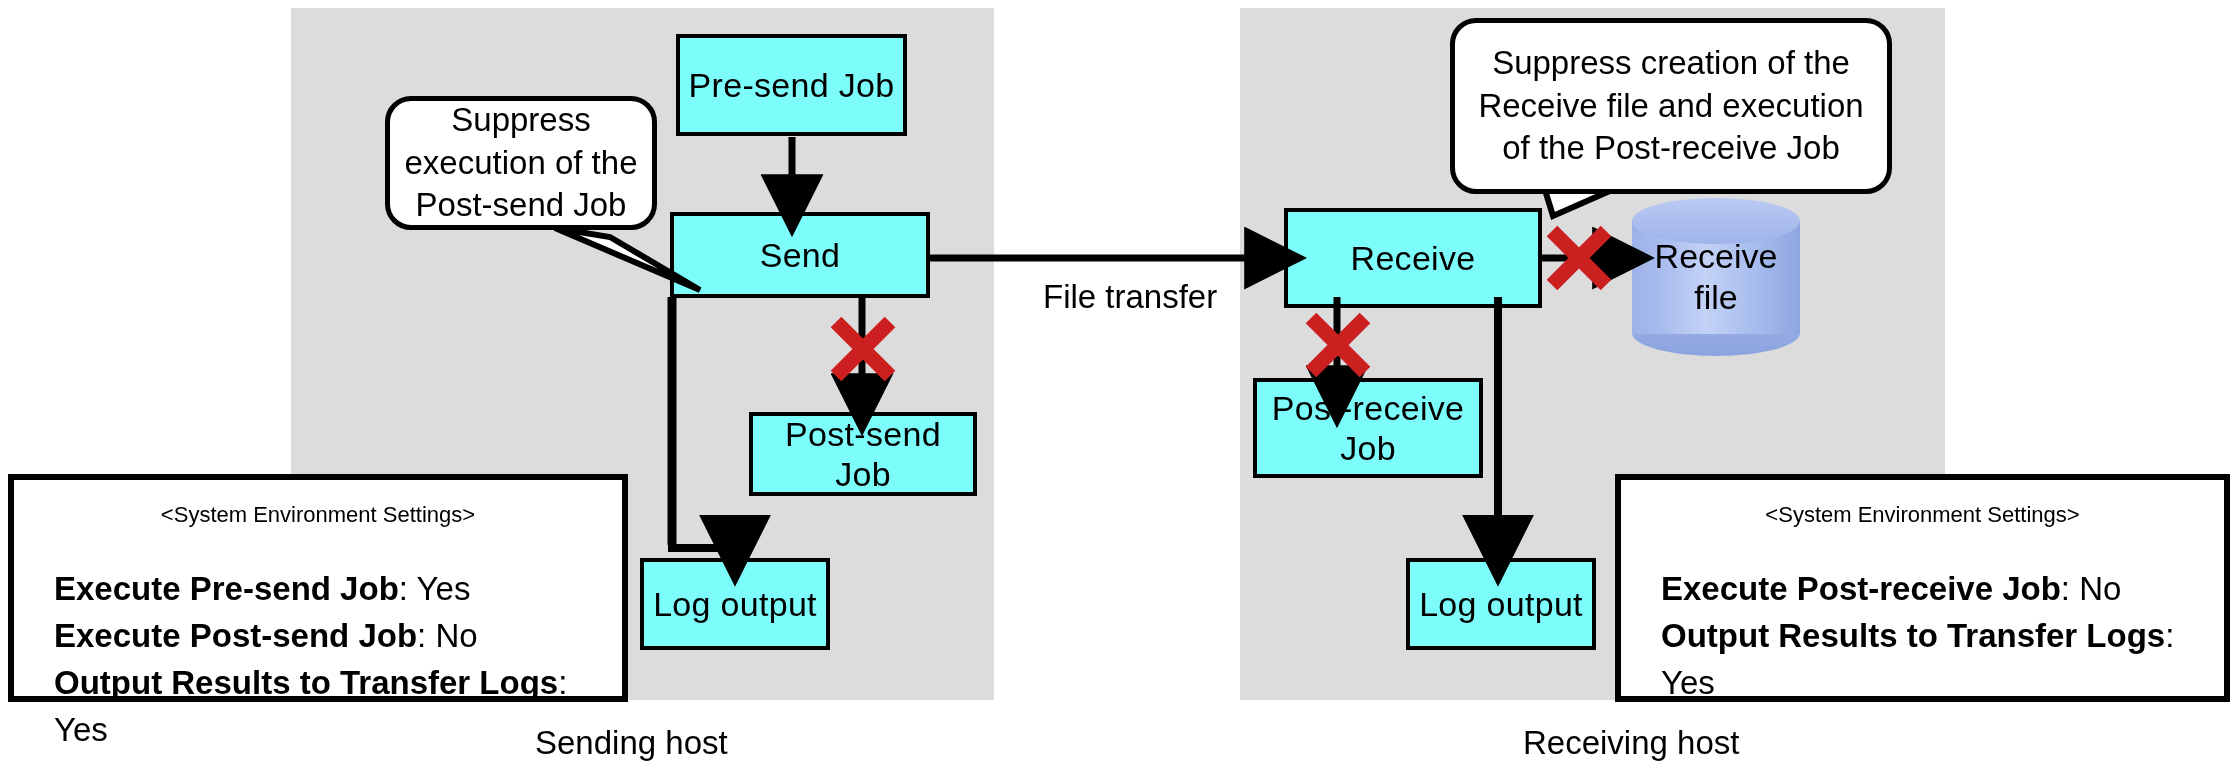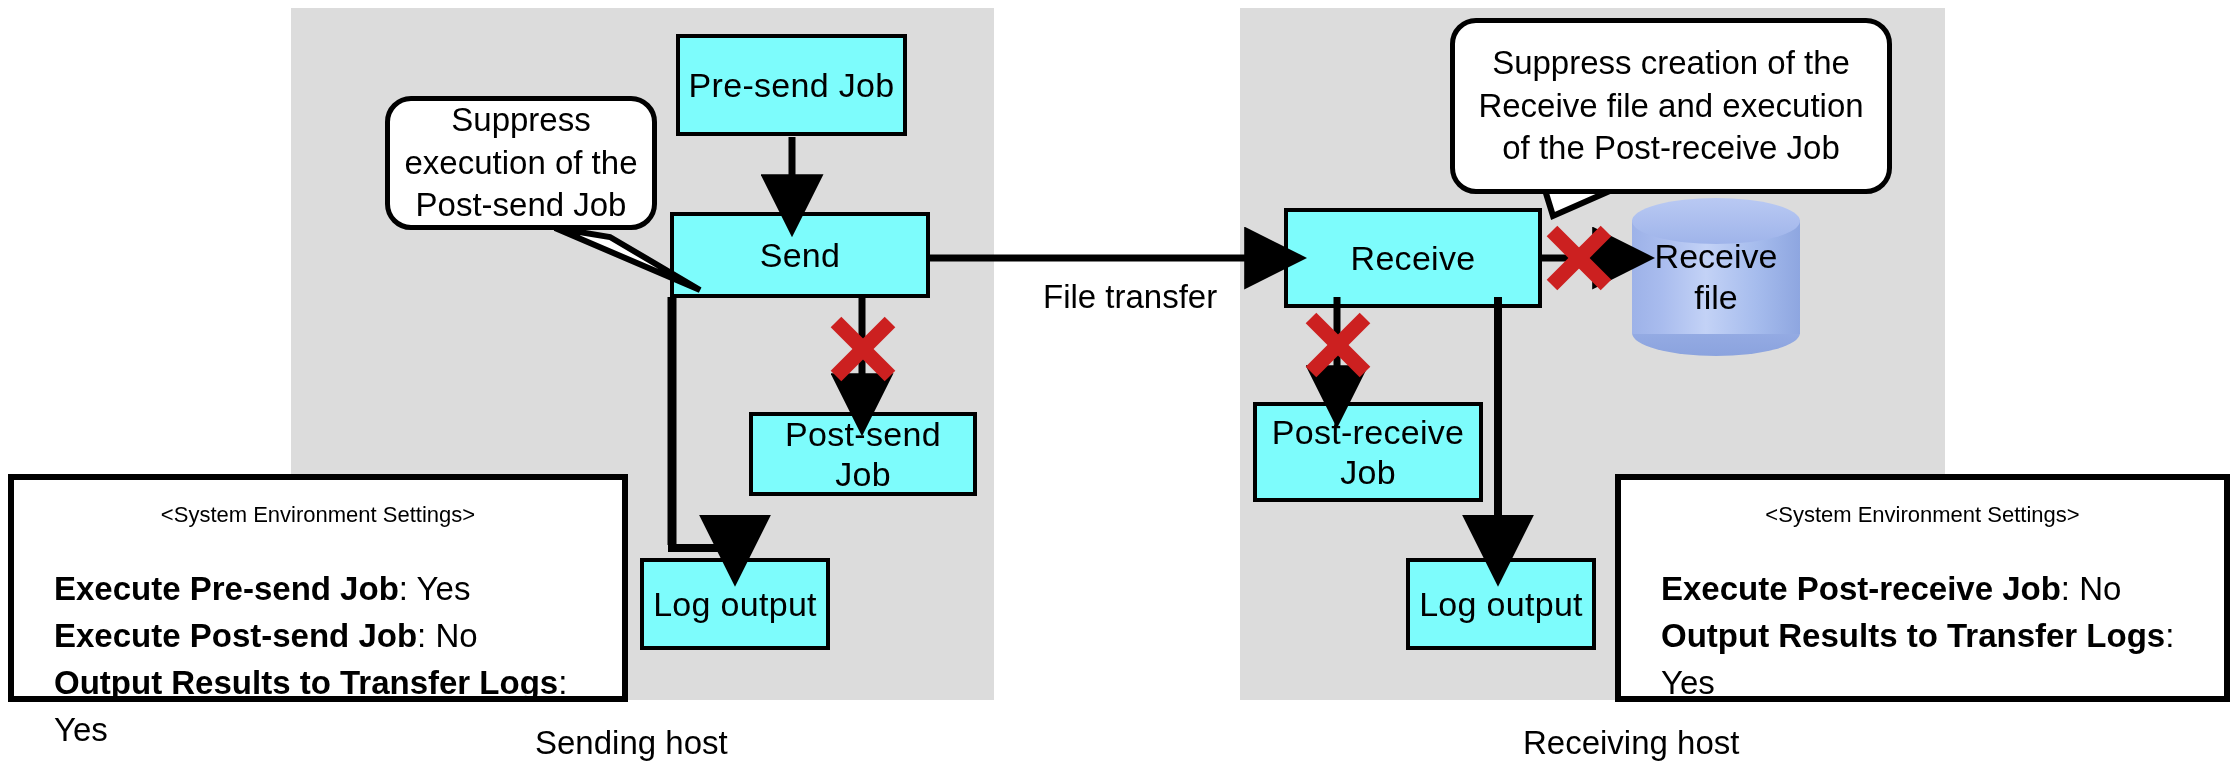--- a/index.html
+++ b/index.html
@@ -94,21 +94,21 @@
   </div>
 
   <div class="cbox" style="left:640px;top:558px;width:190px;height:92px;">
     <span>Log output</span>
   </div>
 
   <div class="cbox" style="left:1284px;top:208px;width:258px;height:100px;">
     <span>Receive</span>
   </div>
 
-  <div class="cbox" style="left:1253px;top:402px;width:230px;height:100px;flex-direction:column;">
+  <div class="cbox" style="left:1253px;top:378px;width:230px;height:100px;flex-direction:column;">
     <span>Post-receive</span>
     <span>Job</span>
   </div>
 
   <div class="cbox" style="left:1406px;top:558px;width:190px;height:92px;">
     <span>Log output</span>
   </div>
 
   <div class="cyl" style="left:1632px;top:198px;width:168px;height:158px;">
     <div class="bottom"></div>

